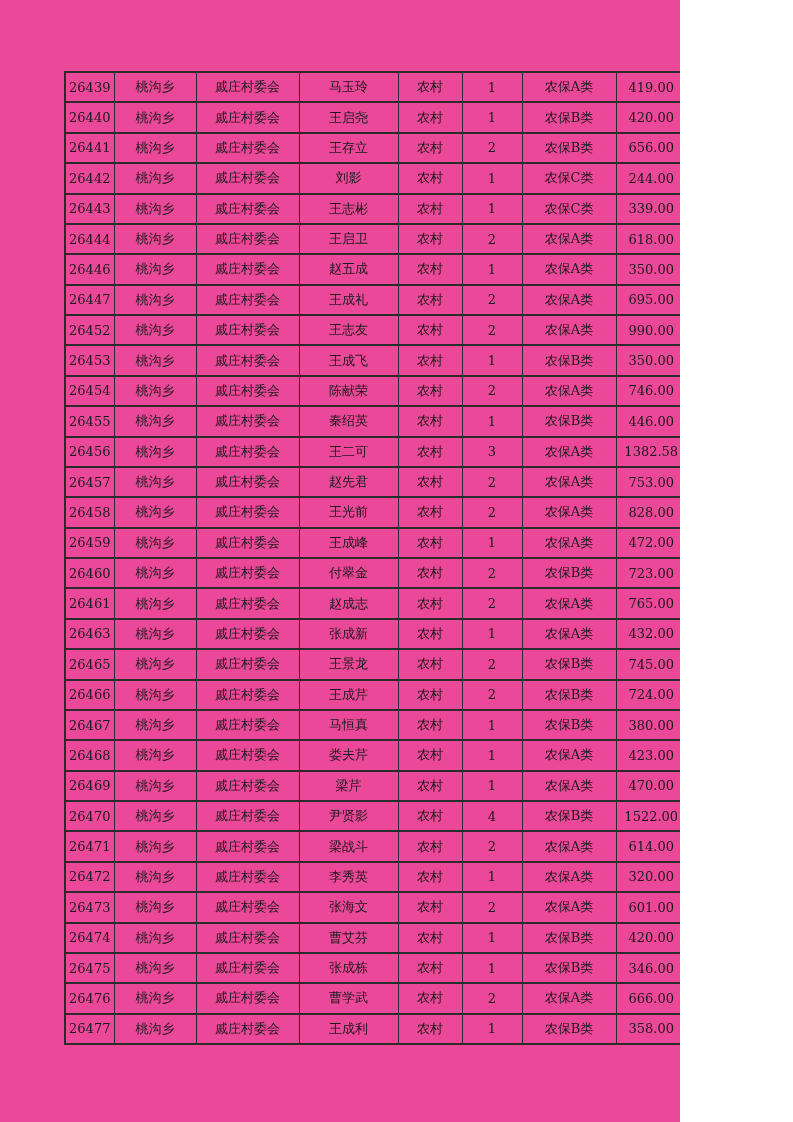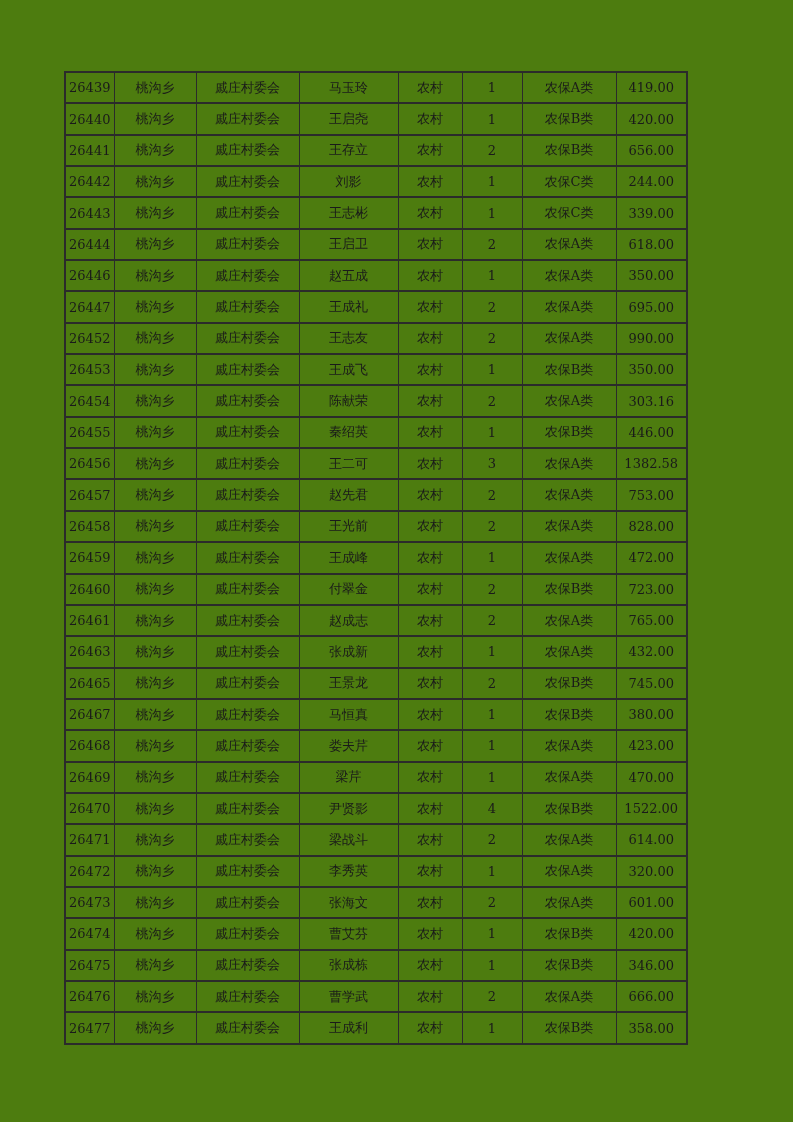--- a/index.html
+++ b/index.html
@@ -2,23 +2,23 @@
 <html><head>
 <meta charset="utf-8">
 <style>
   html, body {
     margin: 0;
     padding: 0;
     background: #ffffff;
   }
   .page {
     position: relative;
-    width: 793px;
+    width: 680px;
     height: 1122px;
-    background: #4d7c0f;
+    background: #ec4899;
     overflow: hidden;
     font-family: "DejaVu Serif", "Liberation Serif", serif;
   }
   .data-table {
     position: absolute;
     left: 64px;
     top: 71px;
     width: 622px;
     height: 974px;
     border-collapse: collapse;
@@ -156,21 +156,21 @@
           <td>350.00</td>
         </tr>
         <tr>
           <td>26454</td>
           <td>桃沟乡</td>
           <td>戚庄村委会</td>
           <td>陈献荣</td>
           <td>农村</td>
           <td>2</td>
           <td>农保A类</td>
-          <td>303.16</td>
+          <td>746.00</td>
         </tr>
         <tr>
           <td>26455</td>
           <td>桃沟乡</td>
           <td>戚庄村委会</td>
           <td>秦绍英</td>
           <td>农村</td>
           <td>1</td>
           <td>农保B类</td>
           <td>446.00</td>
@@ -247,20 +247,30 @@
         </tr>
         <tr>
           <td>26465</td>
           <td>桃沟乡</td>
           <td>戚庄村委会</td>
           <td>王景龙</td>
           <td>农村</td>
           <td>2</td>
           <td>农保B类</td>
           <td>745.00</td>
+        </tr>
+        <tr>
+          <td>26466</td>
+          <td>桃沟乡</td>
+          <td>戚庄村委会</td>
+          <td>王成芹</td>
+          <td>农村</td>
+          <td>2</td>
+          <td>农保B类</td>
+          <td>724.00</td>
         </tr>
         <tr>
           <td>26467</td>
           <td>桃沟乡</td>
           <td>戚庄村委会</td>
           <td>马恒真</td>
           <td>农村</td>
           <td>1</td>
           <td>农保B类</td>
           <td>380.00</td>

